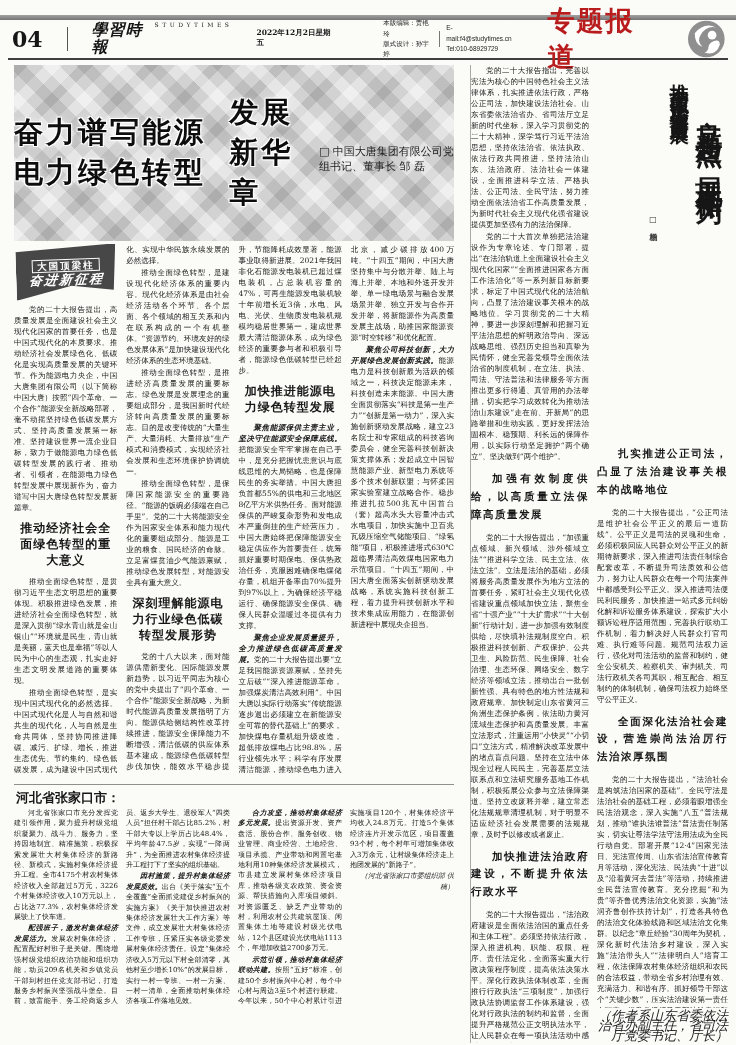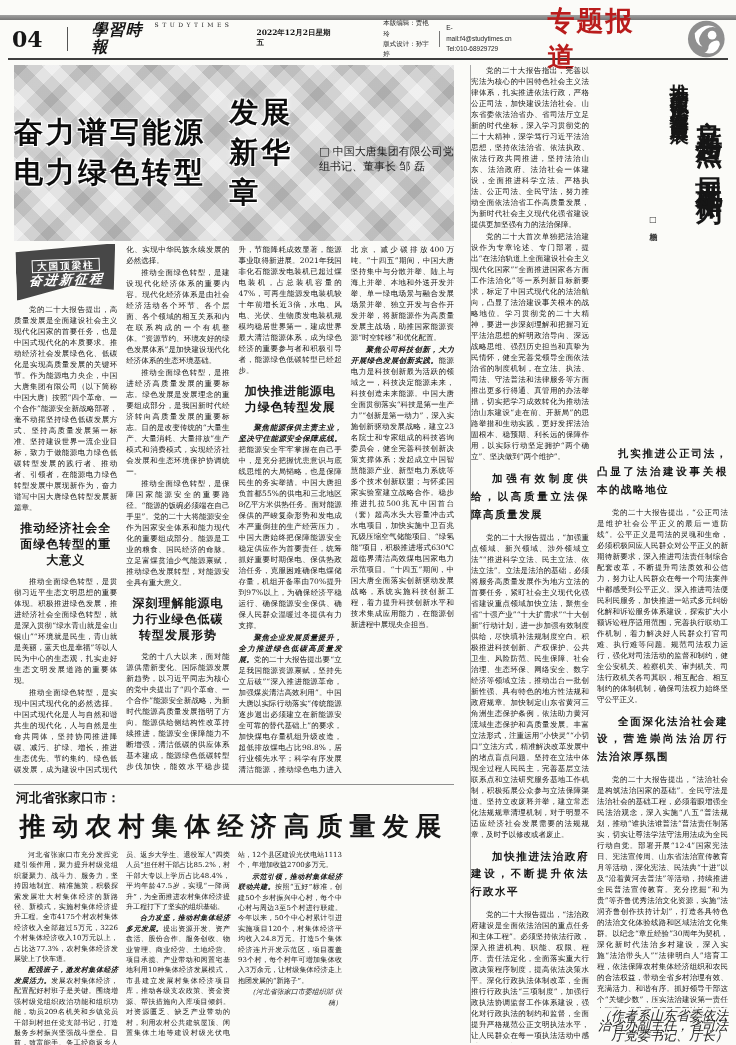--- a/index.html
+++ b/index.html
@@ -154,24 +154,24 @@
         <h3>加快推进能源电力绿色转型发展</h3>
         <p><b class="lead">聚焦能源保供主责主业，坚决守住能源安全保障底线。</b><span>把能源安全牢牢掌握在自己手中，是充分把握忧患意识与底线思维的大局韬略，也是保障民生的务实举措。中国大唐担负首都55%的供电和三北地区8亿平方米供热任务。面对能源保供的严峻复杂形势和发电成本严重倒挂的生产经营压力，中国大唐始终把保障能源安全稳定供应作为首要责任，统筹抓好重要时期保电、保供热政治任务，克服困难确保电煤储存量，机组开备率由70%提升到97%以上，为确保经济平稳运行、确保能源安全保供、确保人民群众温暖过冬提供有力支撑。</span></p>
         <p><b class="lead">聚焦企业发展质量提升，全力推进绿色低碳高质量发展。</b><span>党的二十大报告提出要“立足我国能源资源禀赋，坚持先立后破”“深入推进能源革命，加强煤炭清洁高效利用”。中国大唐以实际行动落实“传统能源逐步退出必须建立在新能源安全可靠的替代基础上”的要求，加快煤电存量机组升级改造，超低排放煤电占比98.8%，居行业领先水平；科学有序发展清洁能源，推动绿色电力进入北京，减少碳排放400万吨。“十四五”期间，中国大唐坚持集中与分散并举、陆上与海上并举、本地和外送开发并举、单一绿电场景与融合发展场景并举、独立开发与合作开发并举，将新能源作为高质量发展主战场，助推国家能源资源“时空转移”和优化配置。</span></p>
         <p><b class="lead">聚焦公司科技创新，大力开展绿色发展创新实践。</b><span>能源电力是科技创新最为活跃的领域之一，科技决定能源未来，科技创造未来能源。中国大唐全面贯彻落实“科技是第一生产力”“创新是第一动力”，深入实施创新驱动发展战略，建立23名院士和专家组成的科技咨询委员会，健全完善科技创新决策支撑体系；发起成立中国智慧能源产业、新型电力系统等多个技术创新联盟；与怀柔国家实验室建立战略合作。稳步推进扎拉500兆瓦中国首台（套）超高水头大容量冲击式水电项目，加快实施中卫百兆瓦级压缩空气储能项目、“绿氢能”项目，积极推进塔式630℃超临界清洁高效煤电国家电力示范项目。“十四五”期间，中国大唐全面落实创新驱动发展战略，系统实施科技创新工程，着力提升科技创新水平和技术集成应用能力，在能源创新进程中展现央企担当。</span></p>
       </div>
 
       <div class="bottom-rule"></div>
 
       <div class="bottom-article">
         <div class="kicker">河北省张家口市：</div>
-        <div class="bottom-title">推动农村集体经济高质量发展</div>
         <div class="bottom-body">
           <p>河北省张家口市充分发挥党建引领作用，聚力提升村级党组织凝聚力、战斗力、服务力，坚持因地制宜、精准施策，积极探索发展壮大村集体经济的新路径、新模式，实施村集体经济提升工程。全市4175个村农村集体经济收入全部超过5万元，3226个村集体经济收入10万元以上，占比达77.3%，农村集体经济发展驶上了快车道。</p>
           <p><b class="lead">配强班子，激发村集体经济发展活力。</b><span>发展农村集体经济，配置配好村班子是关键。围绕增强村级党组织政治功能和组织功能，动员209名机关和乡镇党员干部到村担任党支部书记，打造服务乡村振兴坚强战斗堡垒。目前，致富能手、务工经商返乡人员、返乡大学生、退役军人“四类人员”担任村干部占比85.2%，村干部大专以上学历占比48.4%，平均年龄47.5岁，实现“一降两升”，为全面推进农村集体经济提升工程打下了坚实的组织基础。</span></p>
+          <p><b class="lead">因村施策，提升村集体经济发展质效。</b><span>出台《关于落实“五个全覆盖”全面抓党建促乡村振兴的实施方案》《关于加快推进农村集体经济发展壮大工作方案》等文件，成立发展壮大村集体经济工作专班，压紧压实各级党委发展村集体经济责任。设定“集体经济收入5万元以下村全部清零，其他村至少增长10%”的发展目标，实行一村一专班、一村一方案、一村一清单，全面推动村集体经济各项工作落地见效。</span></p>
           <p><b class="lead">合力攻坚，推动村集体经济多元发展。</b><span>提出资源开发、资产盘活、股份合作、服务创收、物业管理、商业经营、土地经营、项目承揽、产业带动和闲置宅基地利用10种集体经济发展模式，市县建立发展村集体经济项目库，推动各级支农政策、资金资源、帮扶措施向入库项目倾斜。对资源匮乏、缺乏产业带动的村，利用农村公共建筑屋顶、闲置集体土地等建设村级光伏电站，12个县区建设光伏电站1113个，年增加收益2700多万元。</span></p>
           <p><b class="lead">示范引领，推动村集体经济联动共建。</b><span>按照“五好”标准，创建50个乡村振兴中心村，每个中心村与周边3至5个村进行联建。今年以来，50个中心村累计引进实施项目120个，村集体经济平均收入24.8万元。打造5个集体经济连片开发示范区，项目覆盖93个村，每个村年可增加集体收入3万余元，让村级集体经济走上抱团发展的“新路子”。</span></p>
           <p class="attr">（河北省张家口市委组织部 供稿）</p>
         </div>
       </div>
     </div>
 
     <div class="right-zone">
       <div class="rcol-a">
         <p>党的二十大报告指出，完善以宪法为核心的中国特色社会主义法律体系，扎实推进依法行政，严格公正司法，加快建设法治社会。山东省委依法治省办、省司法厅立足新的时代坐标，深入学习贯彻党的二十大精神，深学笃行习近平法治思想，坚持依法治省、依法执政、依法行政共同推进，坚持法治山东、法治政府、法治社会一体建设，全面推进科学立法、严格执法、公正司法、全民守法，努力推动全面依法治省工作高质量发展，为新时代社会主义现代化强省建设提供更加坚强有力的法治保障。</p>

